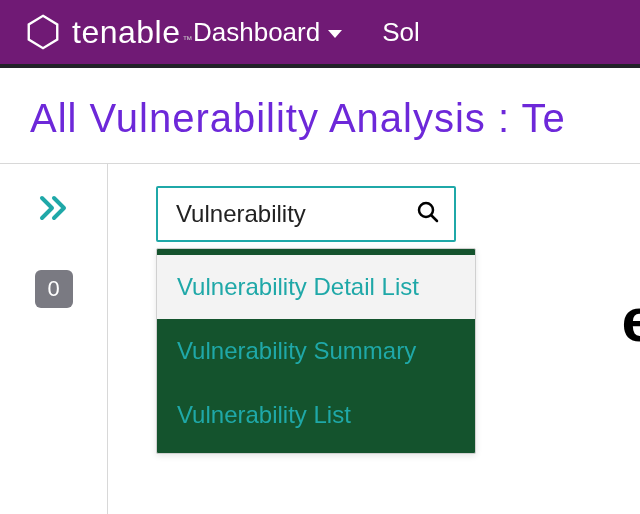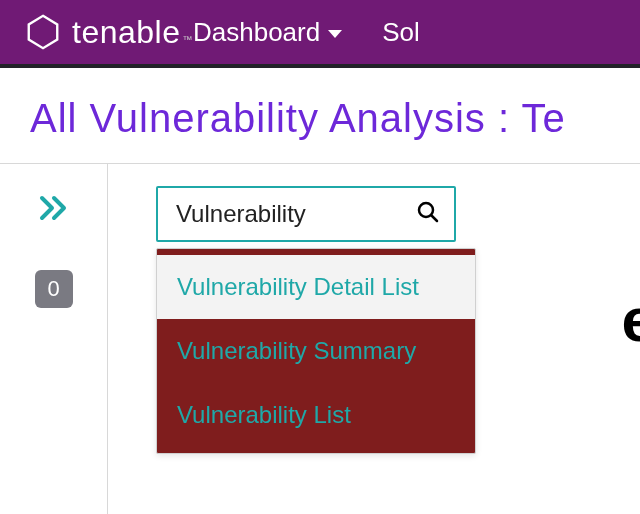--- a/index.html
+++ b/index.html
@@ -121,21 +121,21 @@
       right: 16px;
       top: 50%;
       transform: translateY(-50%);
       color: #222;
     }
     .dropdown {
       position: absolute;
       top: 84px;
       left: 48px;
       width: 320px;
-      background: #7f1d1d;
+      background: #14532d;
       border: 1px solid #d0d0d0;
       border-radius: 2px;
       box-shadow: 0 2px 6px rgba(0,0,0,0.1);
       padding: 6px 0;
       z-index: 10;
     }
     .dropdown-item {
       padding: 18px 20px;
       font-size: 24px;
       color: #1fa8a8;

